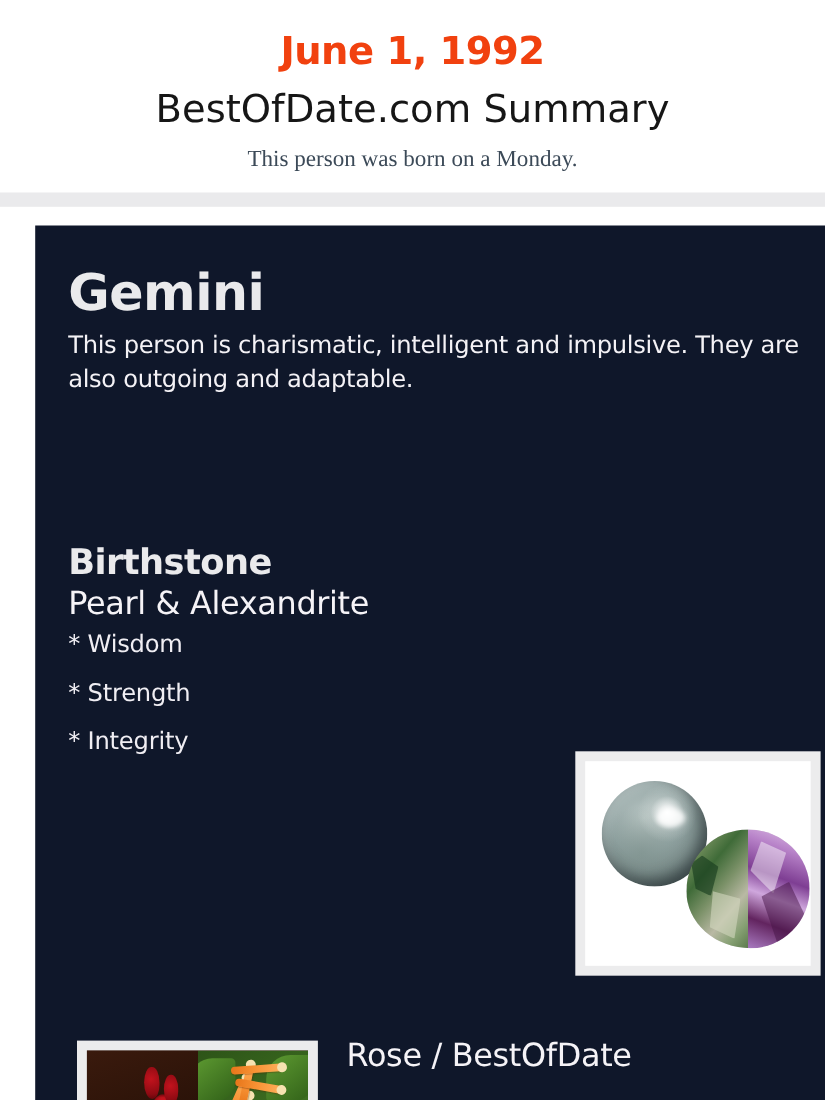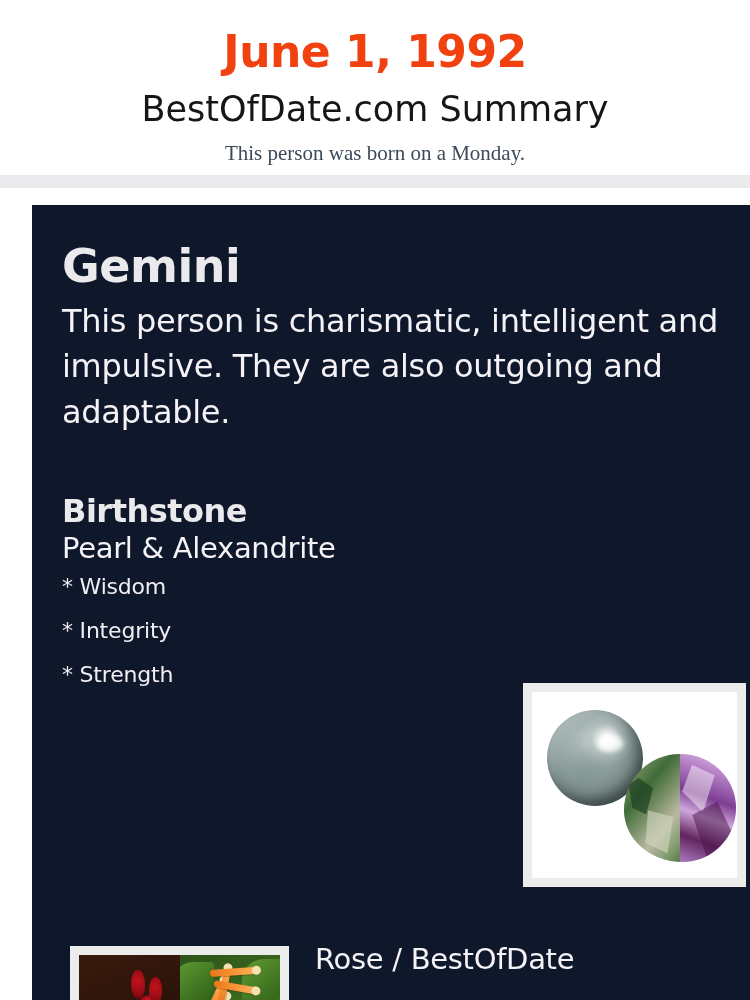--- a/index.html
+++ b/index.html
@@ -11,21 +11,21 @@
     overflow:hidden;
   }
   .page { position:relative; width:750px; height:1000px; }
 
   
   .header {
     position:absolute; left:0; top:0; width:750px; height:175px;
     background:#ffffff; text-align:center;
   }
   .date-title {
-    font-size:44px; font-weight:bold; color:#f1410f;
+    font-size:35px; font-weight:bold; color:#f1410f;
     letter-spacing:-0.5px; line-height:1;
     padding-top:30px;
     font-family:"DejaVu Sans", sans-serif;
   }
   .site-summary {
     font-size:35px; color:#161616; font-weight:normal;
     line-height:1; padding-top:18px;
     font-family:"DejaVu Sans", sans-serif;
   }
   .born-line {
@@ -45,21 +45,21 @@
     margin-left:32px;
   }
 
   
   .zodiac { position:absolute; left:30px; top:38px; width:680px; }
   .zodiac-name {
     font-size:46px; font-weight:bold; color:#eaeaec;
     line-height:1; letter-spacing:-0.5px;
   }
   .zodiac-desc {
-    font-size:32px; color:#f4f2f6; line-height:1.42;
+    font-size:22px; color:#f4f2f6; line-height:1.42;
     padding-top:10px; letter-spacing:-0.3px;
   }
 
   
   .sec-title {
     font-size:32px; font-weight:bold; color:#eaeaec;
     line-height:1.05; letter-spacing:-0.5px;
   }
   .sec-sub {
     font-size:29px; color:#f5f3f7; line-height:1.15;
@@ -200,22 +200,22 @@
     <div class="zodiac">
       <div class="zodiac-name">Gemini</div>
       <div class="zodiac-desc">This person is charismatic, intelligent and impulsive. They are also outgoing and adaptable.</div>
     </div>
 
     <div class="birthstone-text">
       <div class="sec-title">Birthstone</div>
       <div class="sec-sub">Pearl &amp; Alexandrite</div>
       <ul class="sec-list">
         <li>* Wisdom</li>
+        <li>* Strength</li>
         <li>* Integrity</li>
-        <li>* Strength</li>
       </ul>
     </div>
 
     <div class="birthstone-frame">
       <div class="birthstone-inner">
         <div class="pearl"></div>
         <div class="gem">
           <div class="gem-rough"></div>
           <div class="gem-cut"></div>
         </div>

